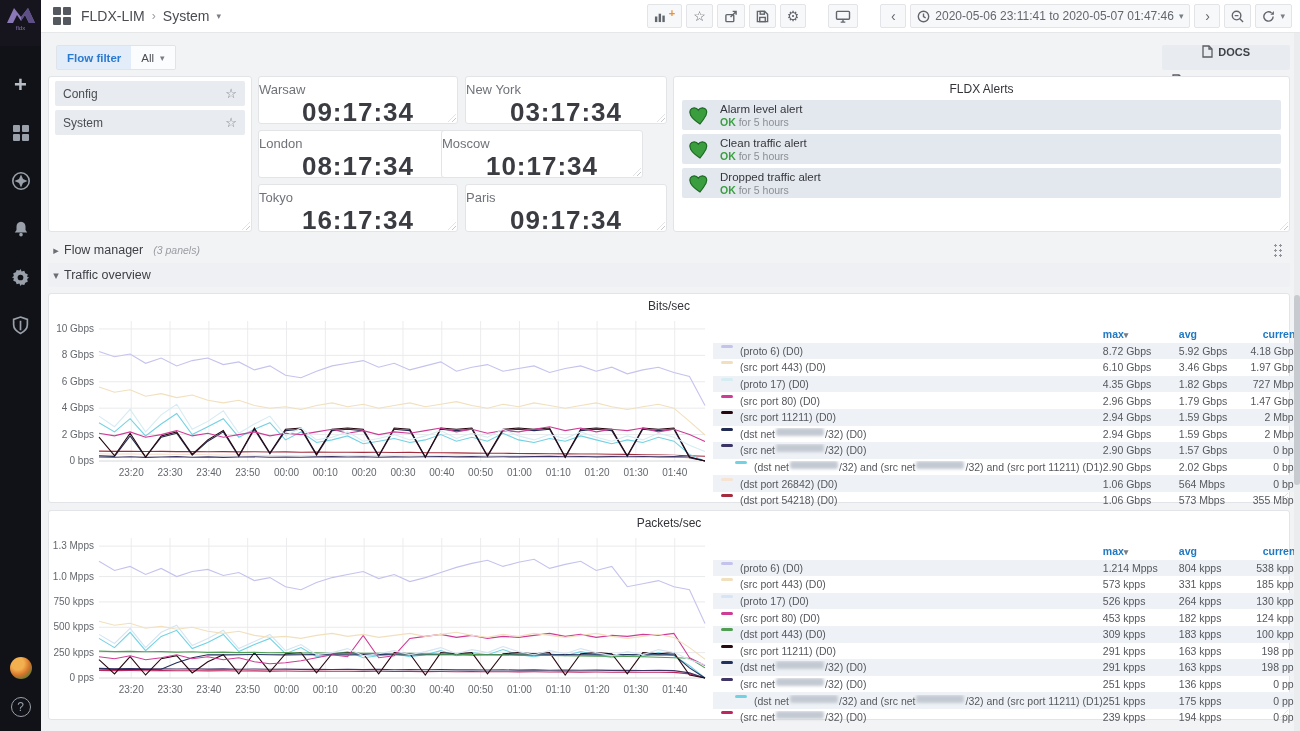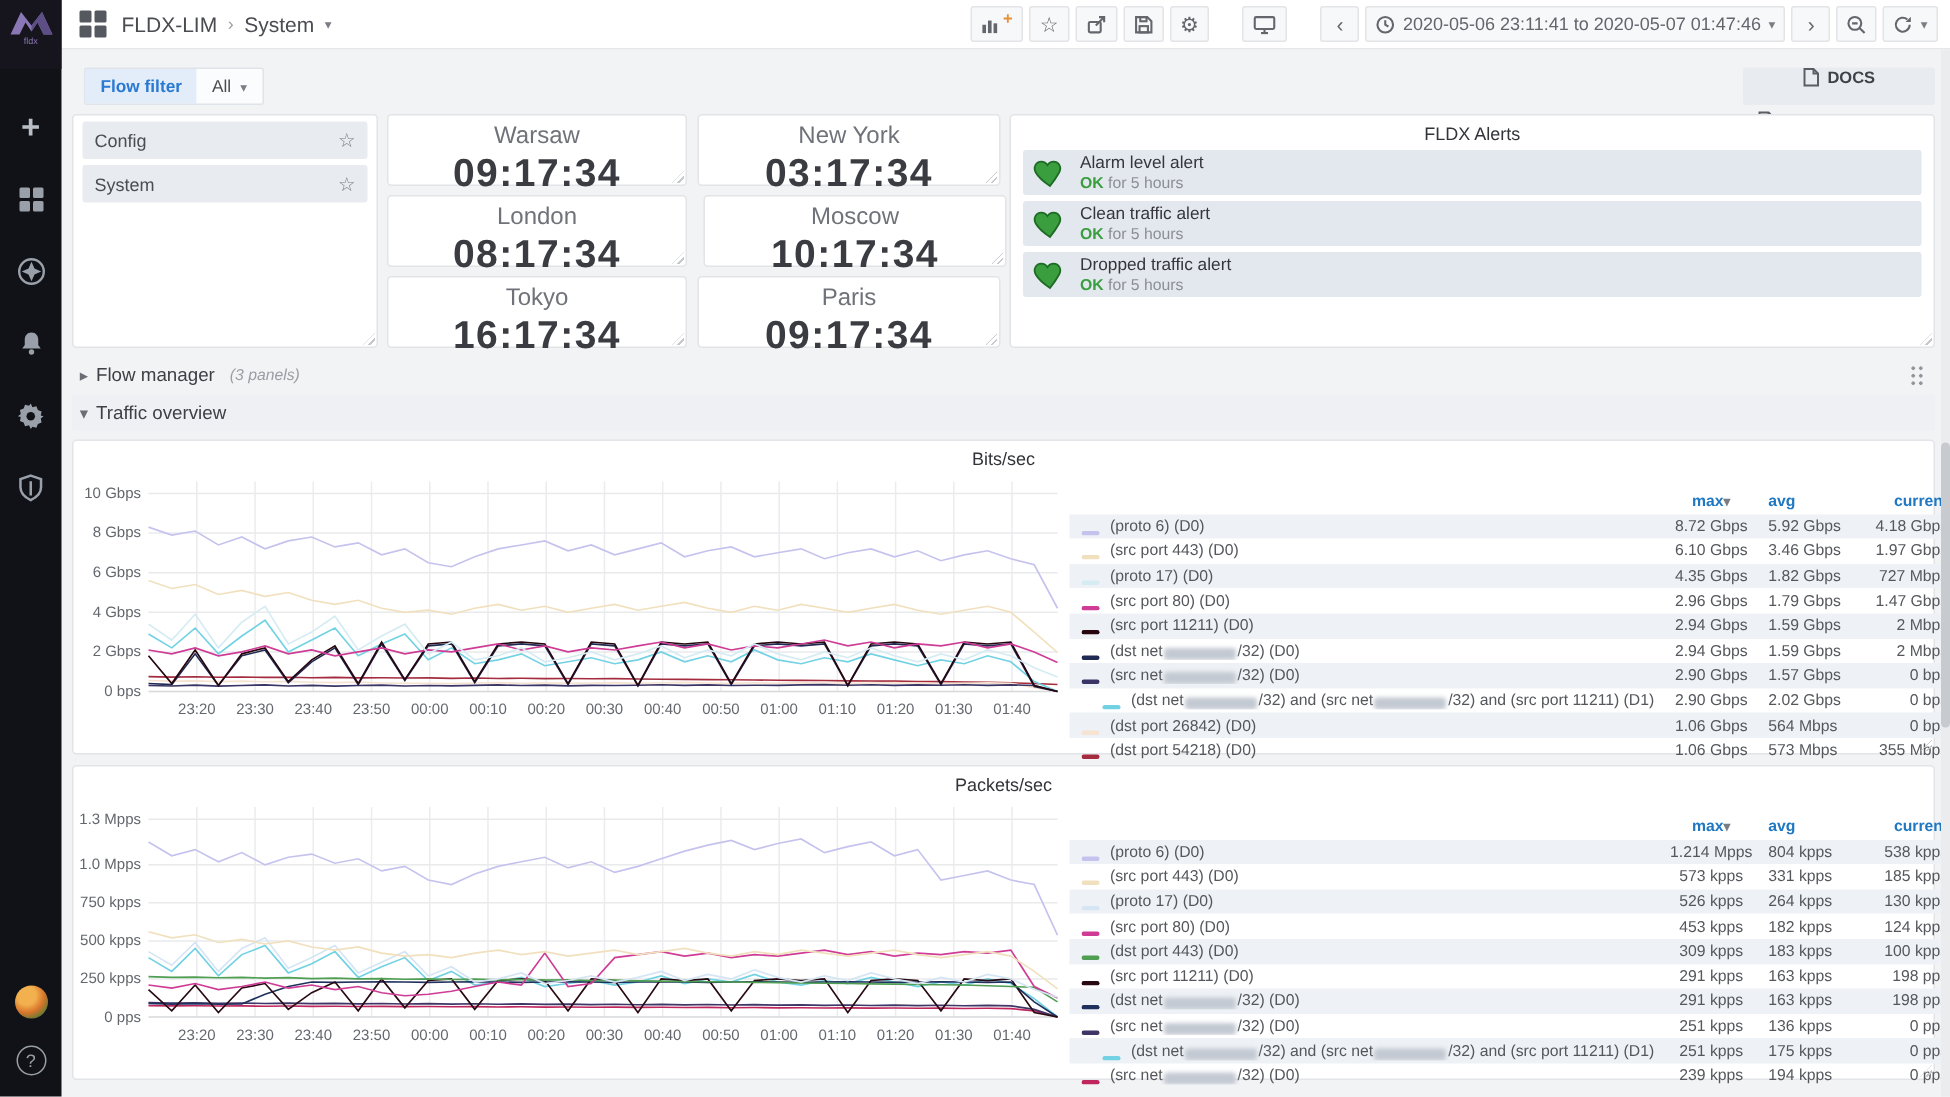--- a/index.html
+++ b/index.html
@@ -40,21 +40,21 @@
   
   .panel { position:absolute; background:#ffffff; border:1px solid #e2e4e8; border-radius:3px; }
   .panel::after { content:""; position:absolute; right:1px; bottom:1px; width:8px; height:8px;
      background:repeating-linear-gradient(135deg, transparent 0 2px, #c6c8cc 2px 3px);
      clip-path:polygon(100% 0, 100% 100%, 0 100%); }
   .panel-title { text-align:center; font-size:12px; font-weight:500; color:#33343a; padding-top:5px; cursor:pointer; }
   
   .dash-item { margin:4px 6px 0 6px; height:25px; background:#e8ebef; border-radius:2px; display:flex; align-items:center; padding:0 8px; font-size:12px; color:#4b4d52; cursor:pointer; }
   .dash-item .star { margin-left:auto; color:#7b7f85; font-size:13px; }
   
-  .clock-city { text-align:center; font-size:16px; color:#6f7379; padding-top:5px; }
+  .clock-city { font-size:13px; color:#6f7379; padding-top:5px; }
   .clock-time { text-align:center; font-size:26px; font-weight:bold; color:#3a3c42; letter-spacing:1px; line-height:30px; }
   
   .alert-row { margin:4px 8px 0 8px; height:30px; background:#e3e8ee; border-radius:2px; display:flex; align-items:center; padding:0 6px; cursor:pointer; }
   .alert-heart { width:24px; height:24px; margin-right:8px; flex:none; }
   .alert-name { font-size:11.5px; font-weight:500; color:#35363b; line-height:13px; }
   .alert-status { font-size:10.5px; line-height:12px; }
   .alert-ok { color:#3a9e3f; font-weight:bold; }
   .alert-dur { color:#8b8f94; }
   
   .dash-row { position:absolute; left:7px; width:1242px; display:flex; align-items:center; font-size:12.5px; color:#3e4046; cursor:pointer; }
@@ -63,23 +63,23 @@
   .row-hint { font-style:italic; font-size:10.5px; color:#9a9da3; margin-left:10px; }
   .drag-dots { margin-left:auto; margin-right:6px; width:11px; height:14px; cursor:grab;
      background:radial-gradient(circle, #8f939a 1.1px, transparent 1.3px); background-size:5px 5px; }
   
   .graph-body { display:flex; padding:0 4px; }
   .chart-host { width:660px; flex:none; }
   .legend { flex:1; margin-top:13px; font-size:10.5px; color:#55575c; position:relative; padding-right:10px; }
   .lg-row { display:flex; align-items:center; height:16.6px; padding-left:8px; }
   .lg-row.alt { background:#eef2f6; }
   .lg-head { color:#1f78c1; font-weight:bold; cursor:pointer; }
-  .lg-label { flex:1; display:flex; align-items:flex-end; white-space:nowrap; overflow:hidden; cursor:pointer; }
+  .lg-label { flex:1; display:flex; align-items:flex-start; white-space:nowrap; overflow:hidden; cursor:pointer; }
   .swatch { width:12px; height:3px; border-radius:2px; margin-right:7px; flex:none; }
-  .c-max { width:76px; text-align:center; flex:none; }
+  .c-max { width:76px; text-align:left; flex:none; }
   .c-avg { width:58px; flex:none; }
   .c-cur { width:66px; text-align:right; flex:none; padding-right:4px; }
   .redact { display:inline-block; width:48px; height:8px; margin:0 1px; background:#c3c9d2; border-radius:2px; filter:blur(1.5px); }
   .indent { padding-left:14px; }
   
   #page-scroll { position:absolute; right:0; top:33px; width:6px; height:698px; background:#ebecee; }
   #page-thumb { position:absolute; right:0; top:262px; width:6px; height:190px; background:#c7cacf; border-radius:3px; cursor:grab; }
 </style>
 </head>
 <body>
@@ -261,21 +261,21 @@
                  <div class="clock-time">09:17:34</div>
       </div>
       <div class="panel" style="left: 424px; top: 43px; width: 202px; height: 48px;">
         <div class="clock-city">New York</div>
                  <div class="clock-time">03:17:34</div>
       </div>
       <div class="panel" style="left: 217px; top: 97px; width: 200px; height: 48px;">
         <div class="clock-city">London</div>
                  <div class="clock-time">08:17:34</div>
       </div>
-      <div class="panel" style="left: 428px; top: 97px; width: 202px; height: 48px;">
+      <div class="panel" style="left: 400px; top: 97px; width: 202px; height: 48px;">
         <div class="clock-city">Moscow</div>
                  <div class="clock-time">10:17:34</div>
       </div>
       <div class="panel" style="left: 217px; top: 151px; width: 200px; height: 48px;">
         <div class="clock-city">Tokyo</div>
                  <div class="clock-time">16:17:34</div>
       </div>
       <div class="panel" style="left: 424px; top: 151px; width: 202px; height: 48px;">
         <div class="clock-city">Paris</div>
                  <div class="clock-time">09:17:34</div>

